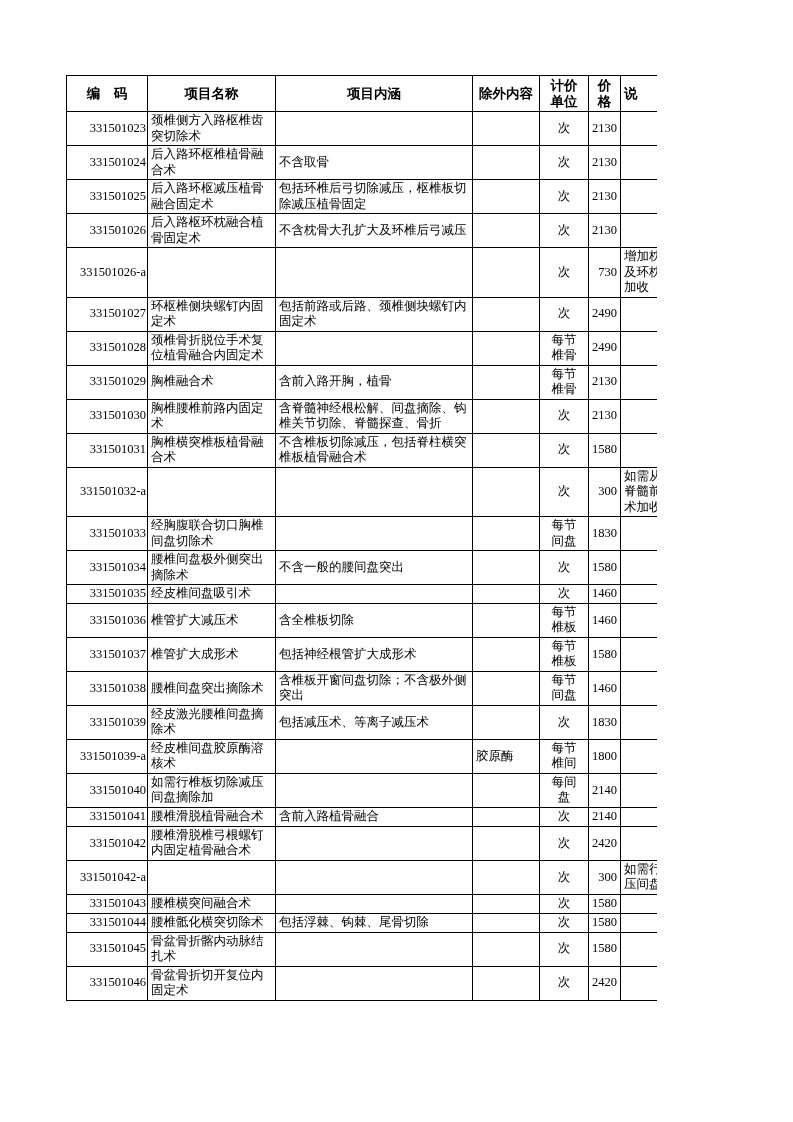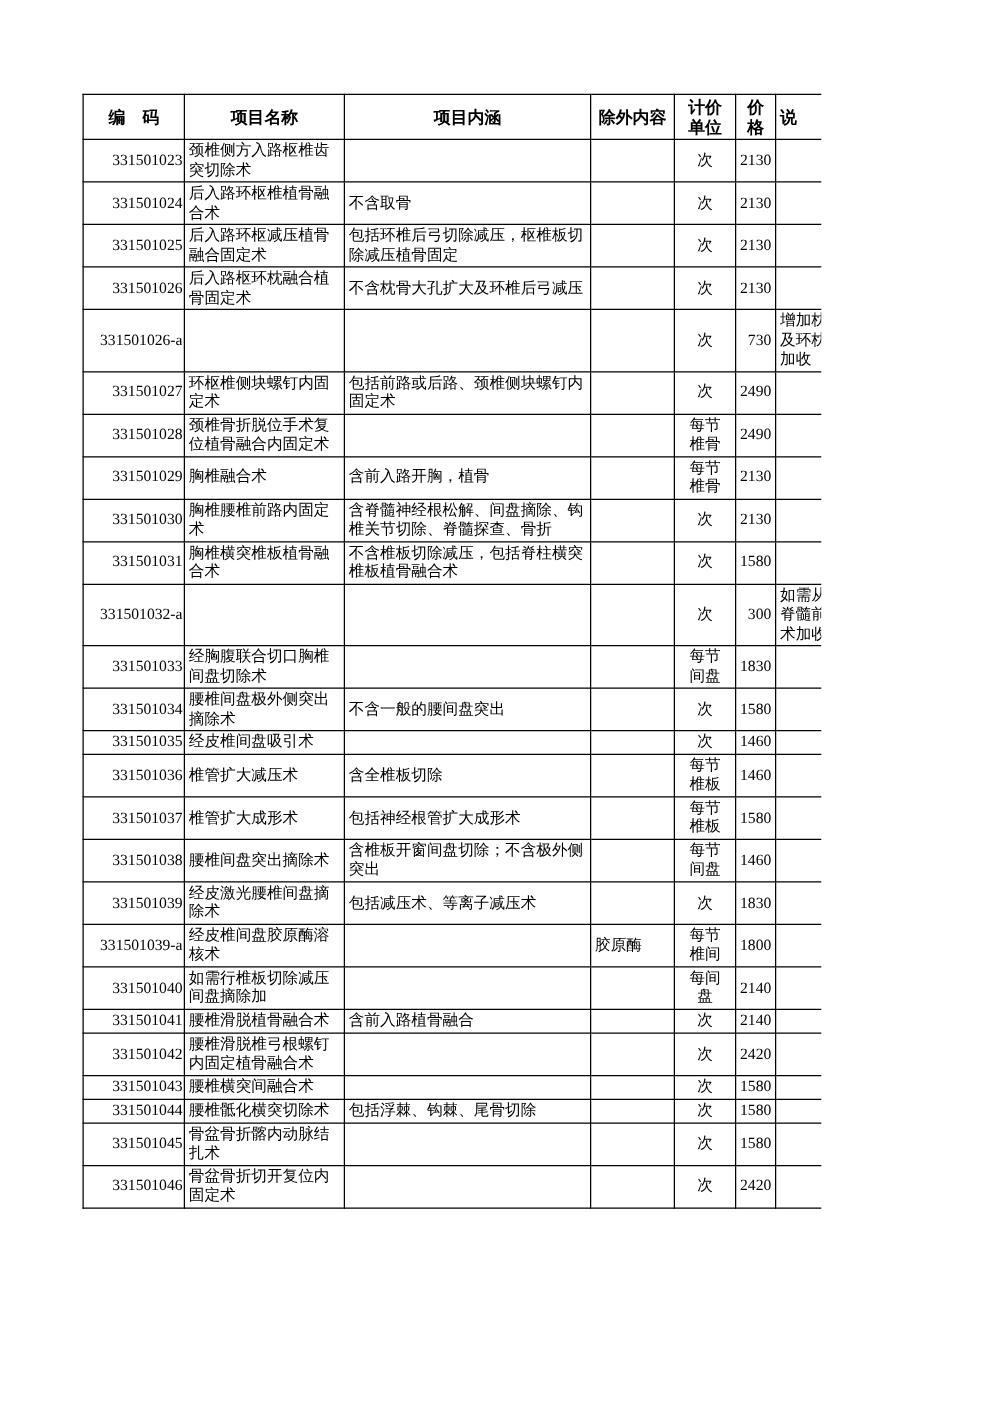--- a/index.html
+++ b/index.html
@@ -352,20 +352,31 @@
       <td class="cell-name">腰椎滑脱椎弓根螺钉内固定植骨融合术</td>
       <td class="cell-content"></td>
       <td class="cell-excluded"></td>
       <td class="cell-unit">
         <span class="narrow-box">次</span>
       </td>
       <td class="cell-price">2420</td>
       <td class="cell-note"></td>
     </tr>
         <tr>
+      <td class="cell-code">331501042-a</td>
+      <td class="cell-name"></td>
+      <td class="cell-content"></td>
+      <td class="cell-excluded"></td>
+      <td class="cell-unit">
+        <span class="narrow-box">次</span>
+      </td>
+      <td class="cell-price">300</td>
+      <td class="cell-note">如需行椎板切除减压间盘摘除加</td>
+    </tr>
+        <tr>
       <td class="cell-code">331501043</td>
       <td class="cell-name">腰椎横突间融合术</td>
       <td class="cell-content"></td>
       <td class="cell-excluded"></td>
       <td class="cell-unit">
         <span class="narrow-box">次</span>
       </td>
       <td class="cell-price">1580</td>
       <td class="cell-note"></td>
     </tr>

